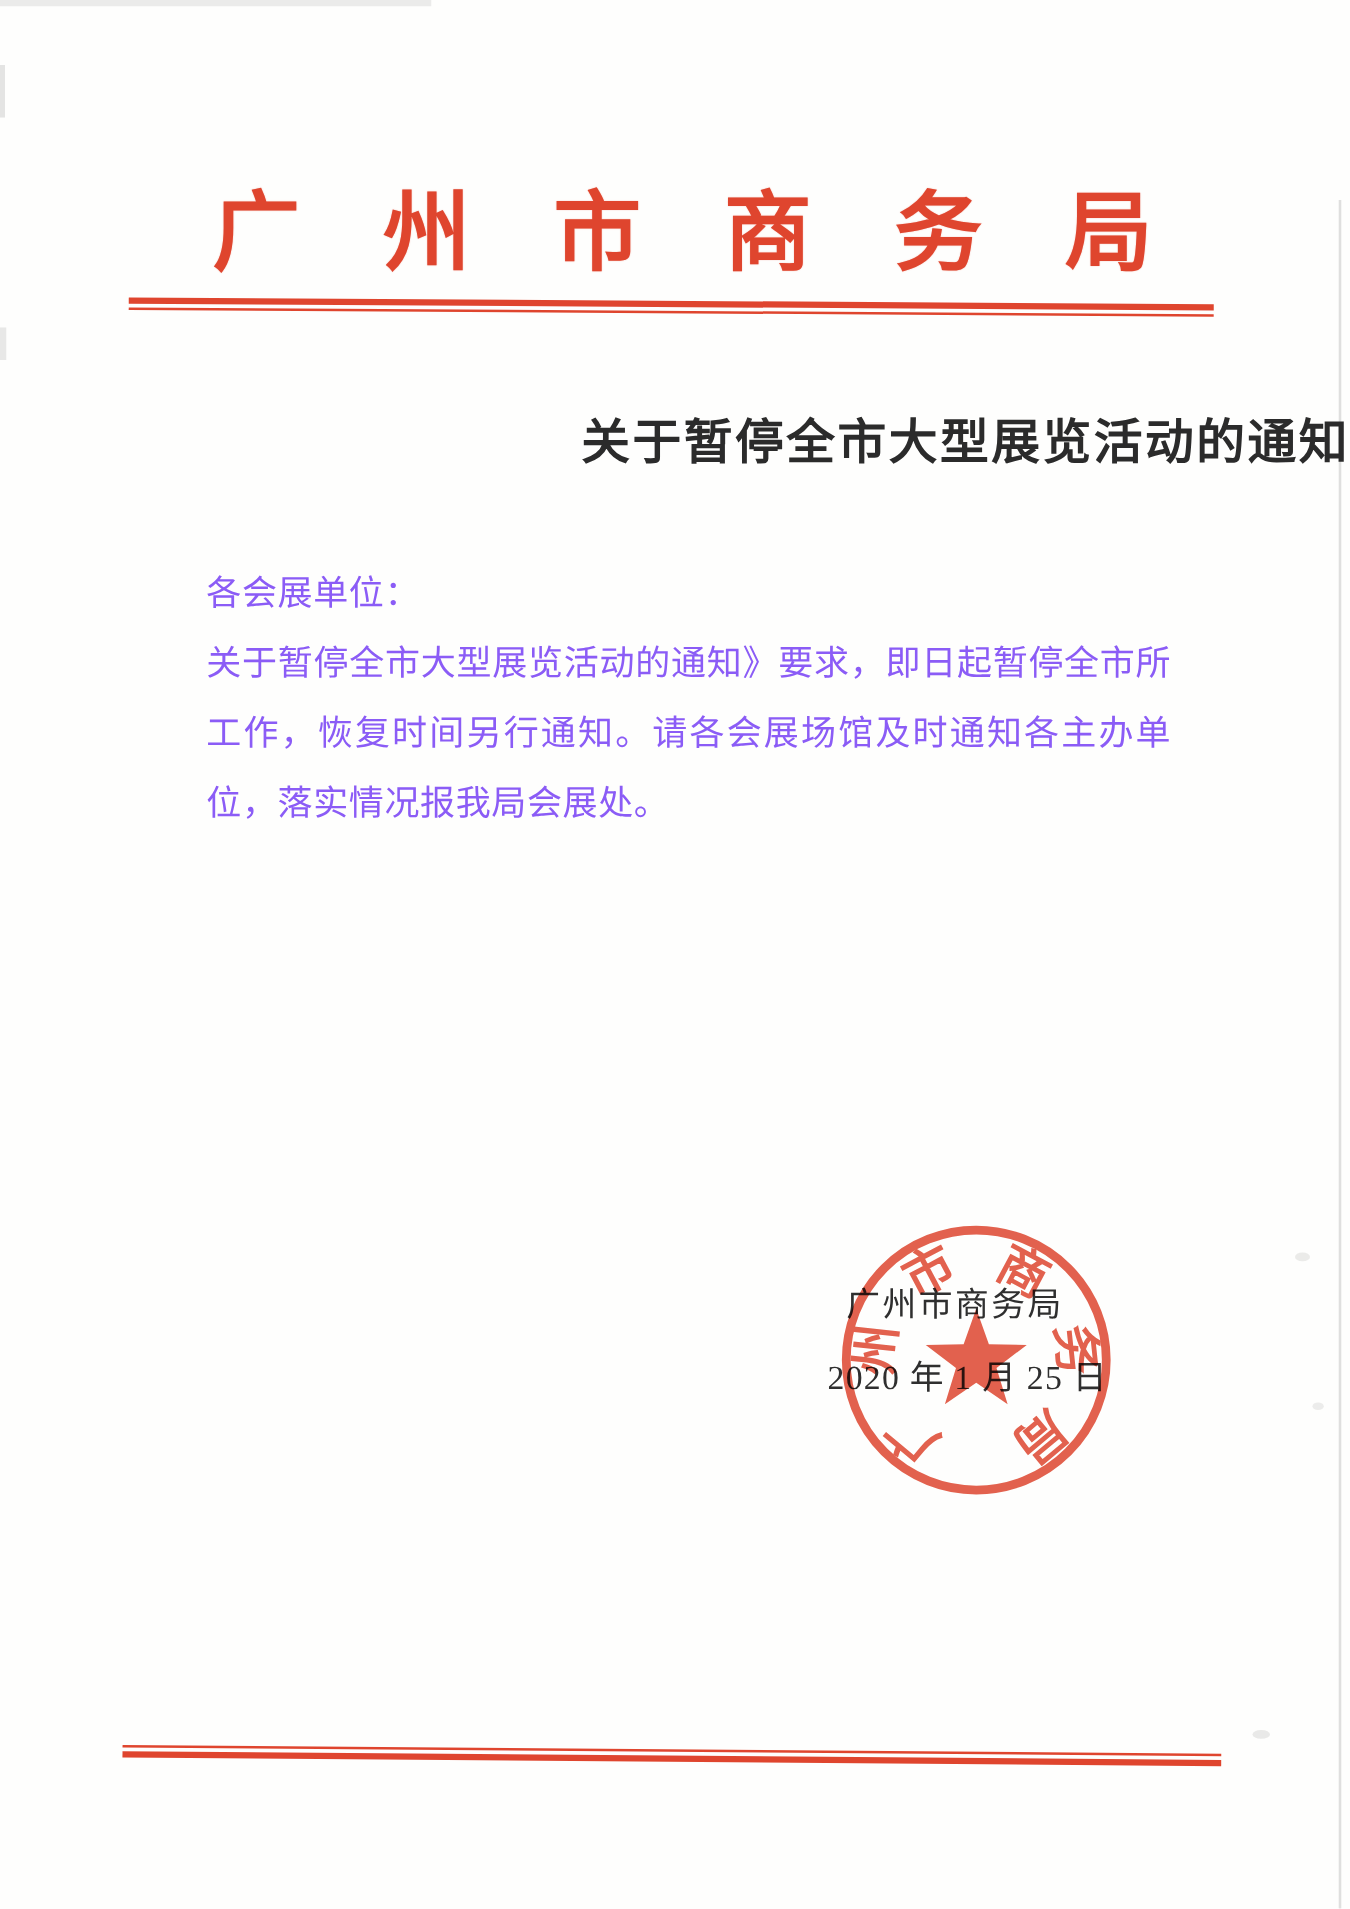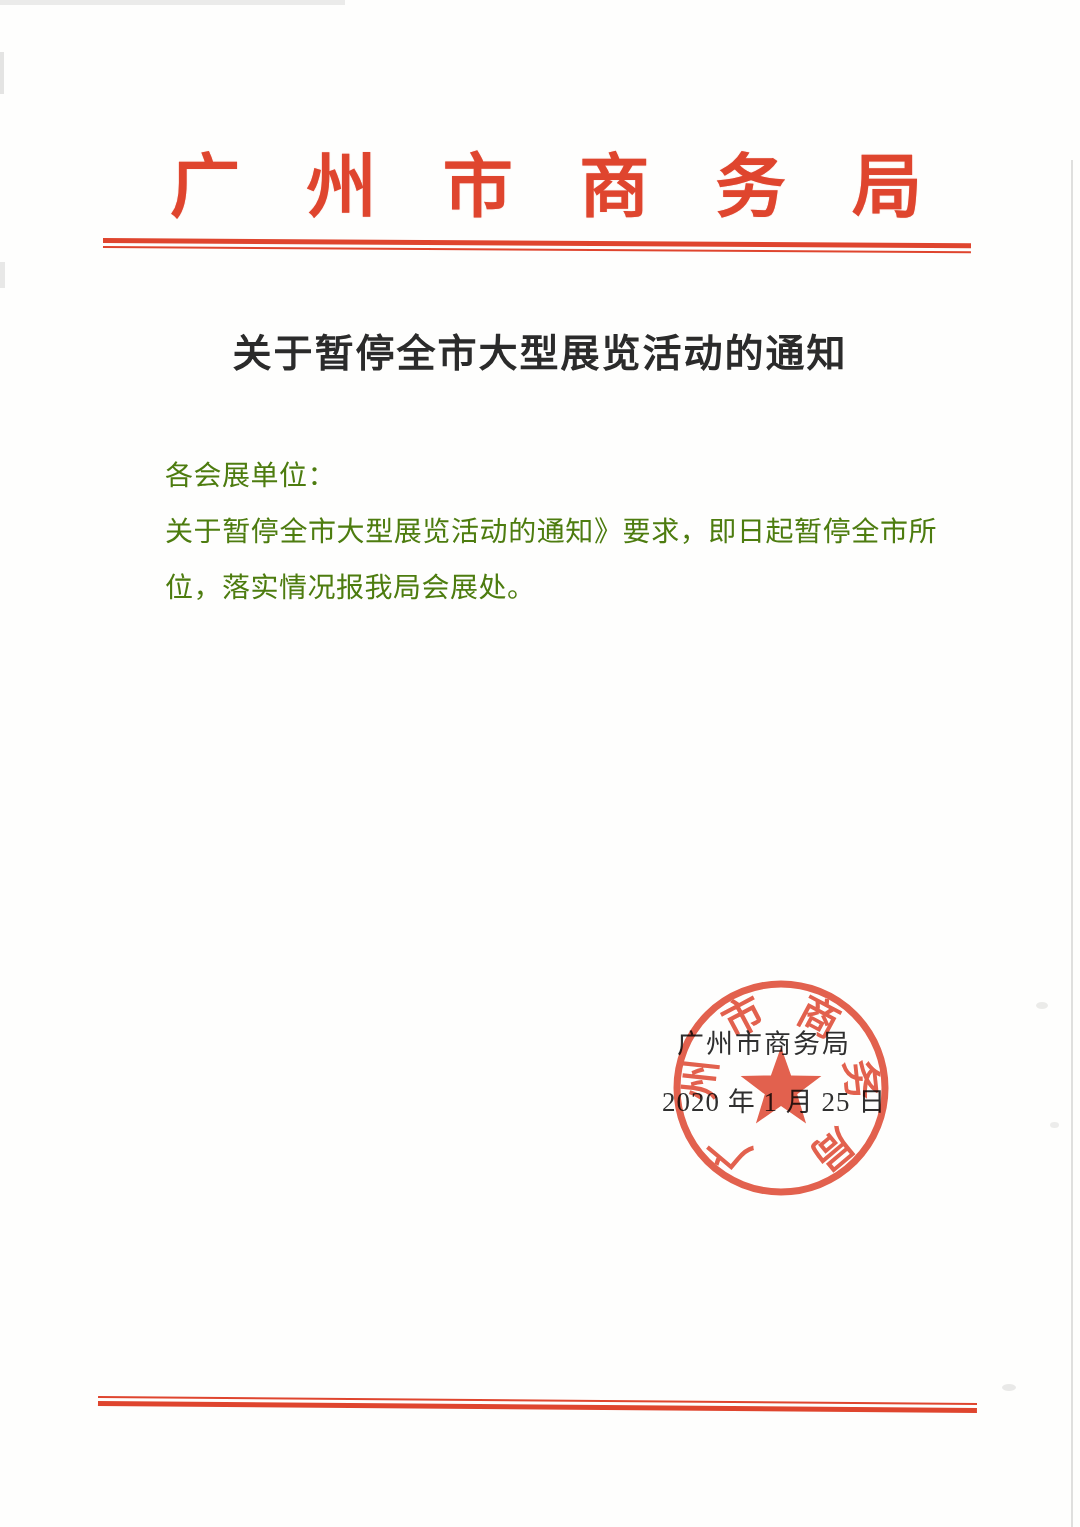--- a/index.html
+++ b/index.html
@@ -36,29 +36,29 @@
   .header-rule .bar-gap{height:3px;background:transparent;}
   .header-rule .bar-thin{height:2px;background:#df452e;}
   .footer-rule{left:98px;top:1396px;width:879px;transform:rotate(.45deg);}
   .footer-rule .bar-thin{height:2px;background:#df452e;}
   .footer-rule .bar-gap{height:3px;background:transparent;}
   .footer-rule .bar-thick{height:5px;background:#df452e;}
 
   
   .doc-title{
     position:absolute;left:0;top:322px;width:1080px;
-    text-align:center;
+    text-align:right;
     font-size:39px;font-weight:bold;letter-spacing:2px;
     color:#2b2b2b;
   }
 
   
   .doc-body{
     position:absolute;left:165px;top:448px;width:772px;
-    font-size:28px;line-height:56px;color:#4d7c0f;
+    font-size:28px;line-height:56px;color:#8b5cf6;
     letter-spacing:.5px;
   }
   .doc-attachment{
     position:absolute;left:165px;top:844px;width:772px;
     font-size:28px;line-height:56px;color:#303030;
     letter-spacing:.5px;
   }
   .line{white-space:nowrap;}
   .jl{white-space:normal;text-align:justify;text-align-last:justify;}
   .indent{text-indent:2em;}
@@ -109,20 +109,21 @@
     <div class="bar-thick"></div>
     <div class="bar-gap"></div>
     <div class="bar-thin"></div>
   </div>
 
   <div class="doc-title">关于暂停全市大型展览活动的通知</div>
 
   <div class="doc-body">
     <div class="line">各会展单位：</div>
     <div class="jl">关于暂停全市大型展览活动的通知》要求，即日起暂停全市所</div>
+    <div class="jl">工作，恢复时间另行通知。请各会展场馆及时通知各主办单</div>
     <div class="line">位，落实情况报我局会展处。</div>
   </div>
 
   <div class="doc-attachment">
   </div>
 
   <div class="signature">广州市商务局</div>
   <div class="date">2020 年 1 月 25 日</div>
 
   <svg class="seal" viewBox="0 0 280 280" xmlns="http://www.w3.org/2000/svg">

